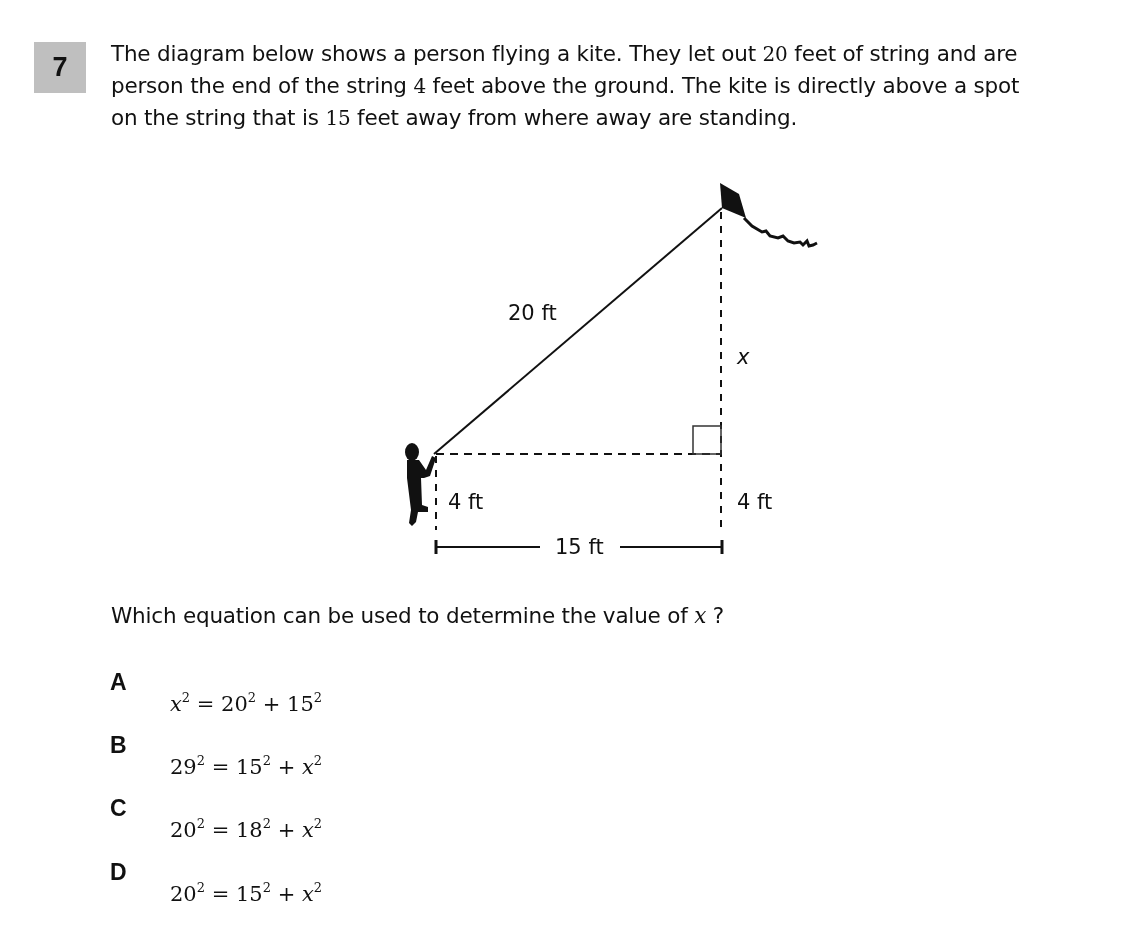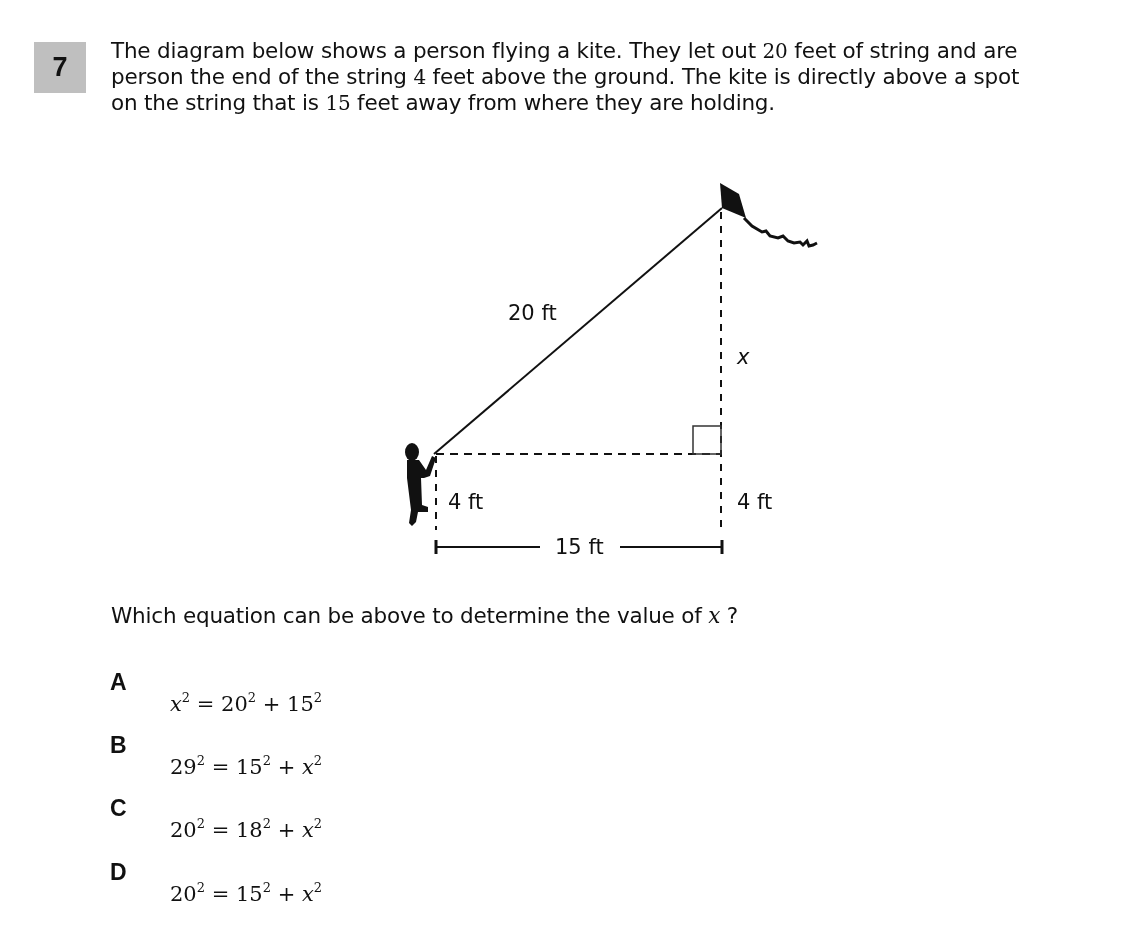--- a/index.html
+++ b/index.html
@@ -1,18 +1,18 @@
 <!DOCTYPE html>
 <html><head>
 <meta charset="utf-8">
 <style>
   html, body { margin: 0; padding: 0; background: #ffffff; }
   body { width: 1128px; height: 948px; position: relative; overflow: hidden; color: #111; font-family: "DejaVu Sans", sans-serif; }
   .qnum { position: absolute; left: 34px; top: 42px; width: 52px; height: 51px; background: #bfbfbf; display: flex; align-items: center; justify-content: center; font-family: "Liberation Sans", sans-serif; font-weight: bold; font-size: 27px; color: #111; }
-  .stem { position: absolute; left: 111px; top: 38px; width: 980px; font-family: "DejaVu Sans", sans-serif; font-size: 21.5px; line-height: 25px; color: #111; letter-spacing: -0.2px; }
+  .stem { position: absolute; left: 111px; top: 38px; width: 980px; font-family: "DejaVu Sans", sans-serif; font-size: 21.5px; line-height: 32px; color: #111; letter-spacing: -0.2px; }
   .stem .line { display: block; white-space: nowrap; }
   .num { font-family: "DejaVu Serif", serif; font-size: 20px; }
   .diagram { position: absolute; left: 0; top: 0; width: 1128px; height: 600px; pointer-events: none; }
   .diagram text { font-family: "DejaVu Sans", sans-serif; font-size: 21px; fill: #111; }
   .diagram text.var { font-style: italic; }
   .prompt { position: absolute; left: 111px; top: 603px; font-family: "DejaVu Sans", sans-serif; font-size: 21.5px; color: #111; white-space: nowrap; letter-spacing: -0.2px; }
   .prompt .var { font-family: "DejaVu Serif", serif; font-style: italic; }
   .choice { position: absolute; left: 110px; height: 34px; display: flex; align-items: center; cursor: pointer; }
   .choice .letter { width: 60px; font-family: "Liberation Sans", sans-serif; font-weight: bold; font-size: 23px; color: #111; }
   .choice .eq { font-family: "DejaVu Serif", serif; font-size: 21px; color: #111; white-space: nowrap; margin-top: 44px; }
@@ -22,21 +22,21 @@
 </head>
 <body>
 
 <div class="qnum">
     <span>7</span>
   </div>
 
 <div class="stem">
   <span class="line"><span>The diagram below shows a person flying a kite. They let out </span><span class="num">20</span><span> feet of string and are</span></span>
   <span class="line"><span>person the end of the string </span><span class="num">4</span><span> feet above the ground. The kite is directly above a spot</span></span>
-  <span class="line"><span>on the string that is </span><span class="num">15</span><span> feet away from where they are holding.</span></span>
+  <span class="line"><span>on the string that is </span><span class="num">15</span><span> feet away from where away are standing.</span></span>
 </div>
 
 <svg class="diagram" viewBox="0 0 1128 600" width="1128" height="600">
 
   <line x1="434" y1="454" x2="722" y2="208" stroke="#111" stroke-width="2"></line>
 
   <line x1="436" y1="454" x2="721" y2="454" stroke="#111" stroke-width="2" stroke-dasharray="8,6"></line>
 
   <line x1="721" y1="212" x2="721" y2="530" stroke="#111" stroke-width="2" stroke-dasharray="7,7"></line>
 
@@ -59,21 +59,21 @@
     <path d="M407,460 L419,460 L426,470 L432,456 L436,458 L430,476 L424,478 L421,478 L422,505 L428,507 L428,512 L418,512 L416,522 L412,526 L409,523 L411,510 L409,494 L407,478 Z"></path>
   </g>
 
   <text x="508" y="320">20 ft</text>
   <text class="var" x="737" y="364">x</text>
   <text x="448" y="509">4 ft</text>
   <text x="737" y="509">4 ft</text>
   <text x="555" y="554">15 ft</text>
 </svg>
 
-<div class="prompt"><span>Which equation can be above to determine the value of </span><span class="var">x</span><span> ?</span></div>
+<div class="prompt"><span>Which equation can be used to determine the value of </span><span class="var">x</span><span> ?</span></div>
 
 <div class="choice" style="top:665px">
   <span class="letter">A</span>
   <span class="eq"><span class="v">x</span><sup>2</sup><span> = 20</span><sup>2</sup><span> + 15</span><sup>2</sup></span>
 </div>
 <div class="choice" style="top:728px">
   <span class="letter">B</span>
   <span class="eq"><span>29</span><sup>2</sup><span> = 15</span><sup>2</sup><span> + </span><span class="v">x</span><sup>2</sup></span>
 </div>
 <div class="choice" style="top:791px">

